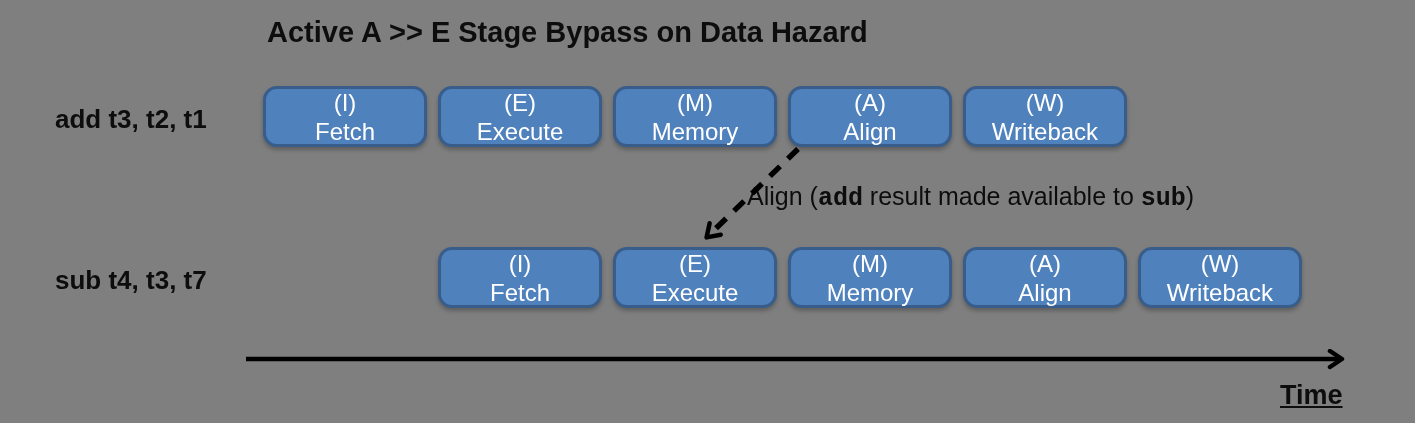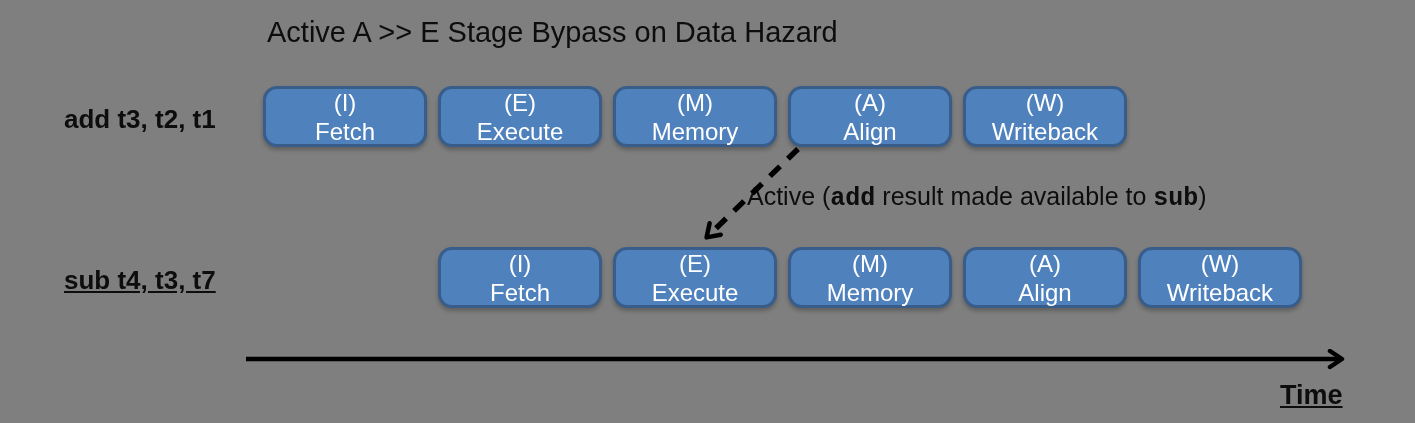--- a/index.html
+++ b/index.html
@@ -11,35 +11,35 @@
     height: 423px;
     background: #7f7f7f;
     overflow: hidden;
   }
 
   .title {
     position: absolute;
     left: 267px;
     top: 16px;
     font-size: 29px;
-    font-weight: normal;
+    font-weight: bold;
     color: #0d0d0d;
     white-space: nowrap;
   }
 
   .row-label {
     position: absolute;
-    left: 64px;
+    left: 55px;
     font-size: 26px;
     font-weight: bold;
     color: #0d0d0d;
     white-space: nowrap;
   }
   .row-label.row1 { top: 104px; }
-  .row-label.row2 { top: 265px; text-decoration: underline; }
+  .row-label.row2 { top: 265px; }
 
   .stage-box {
     position: absolute;
     width: 164px;
     height: 61px;
     box-sizing: border-box;
     background: #4f81bd;
     border: 3px solid #385d8a;
     border-radius: 14px;
     display: flex;
@@ -114,21 +114,21 @@
   <div class="stage-box r1 c3">
     <span>(A)</span>
     <span>Align</span>
   </div>
   <div class="stage-box r1 c4">
     <span>(W)</span>
     <span>Writeback</span>
   </div>
 
   <div class="bypass-label">
-    <span>Active (</span><b>add</b><span> result made available to </span><b>sub</b><span>)</span>
+    <span>Align (</span><b>add</b><span> result made available to </span><b>sub</b><span>)</span>
   </div>
 
   <div class="row-label row2">sub t4, t3, t7</div>
 
   <div class="stage-box r2 c1">
     <span>(I)</span>
     <span>Fetch</span>
   </div>
   <div class="stage-box r2 c2">
     <span>(E)</span>

